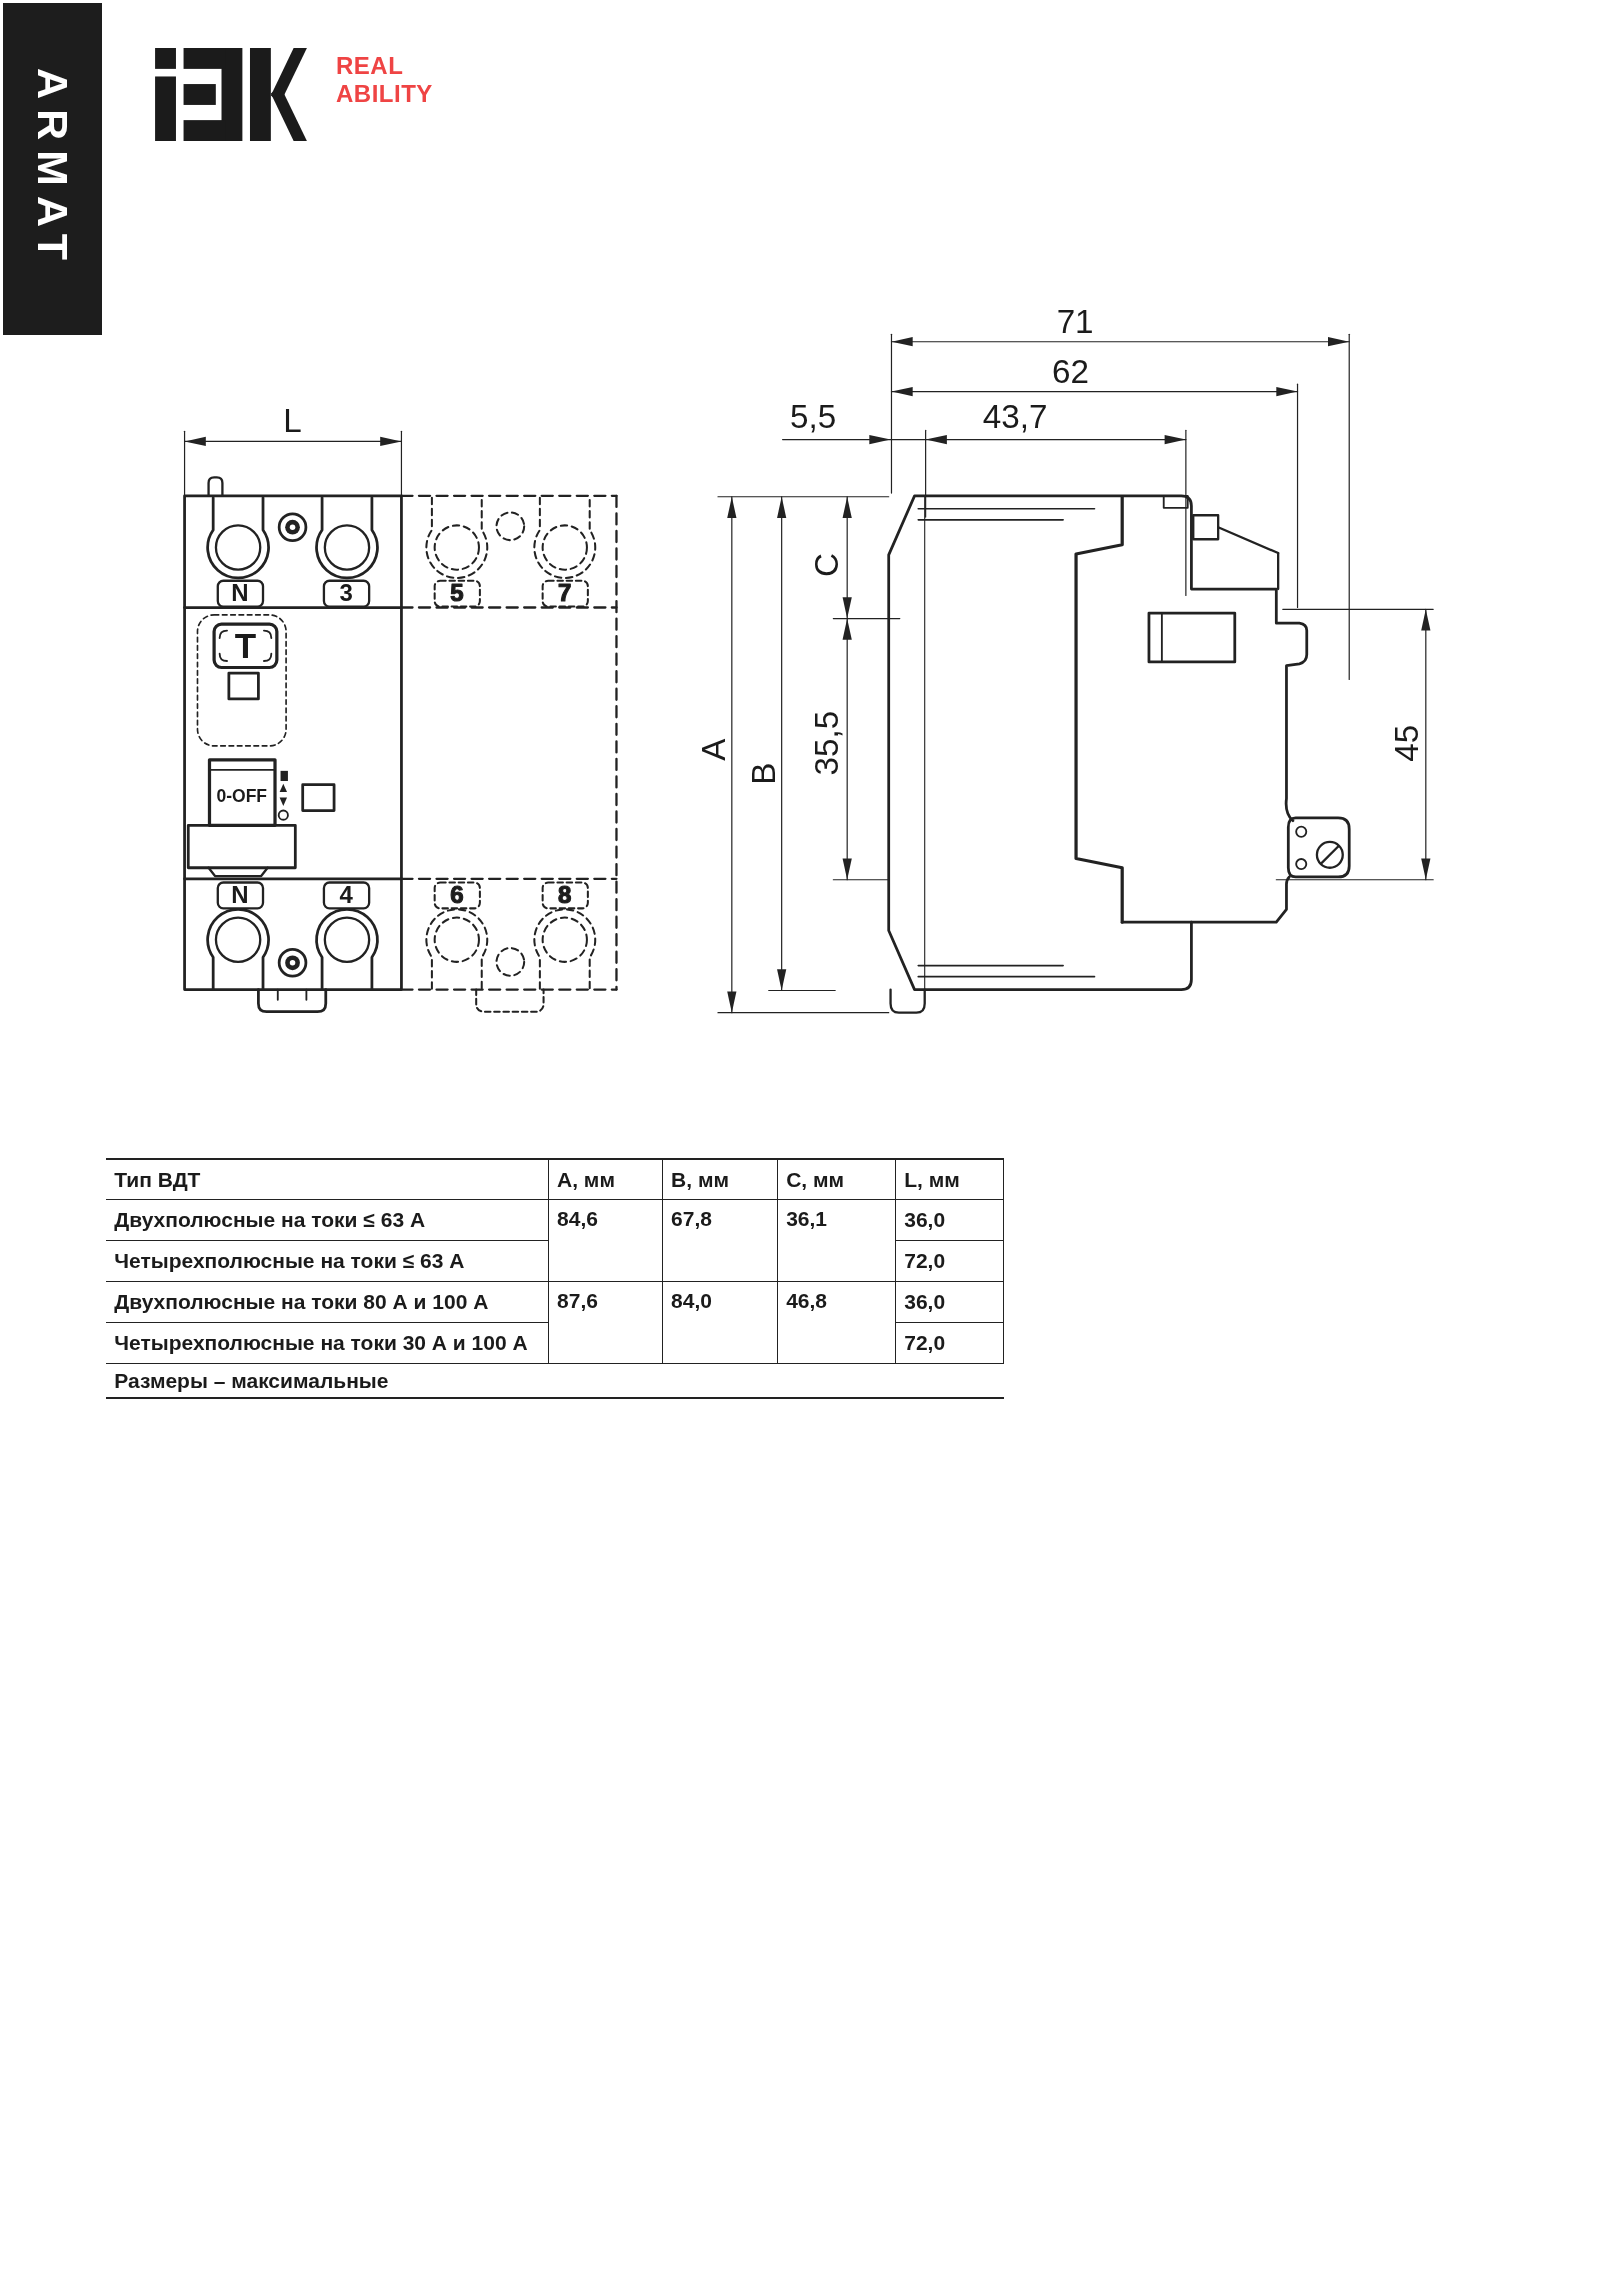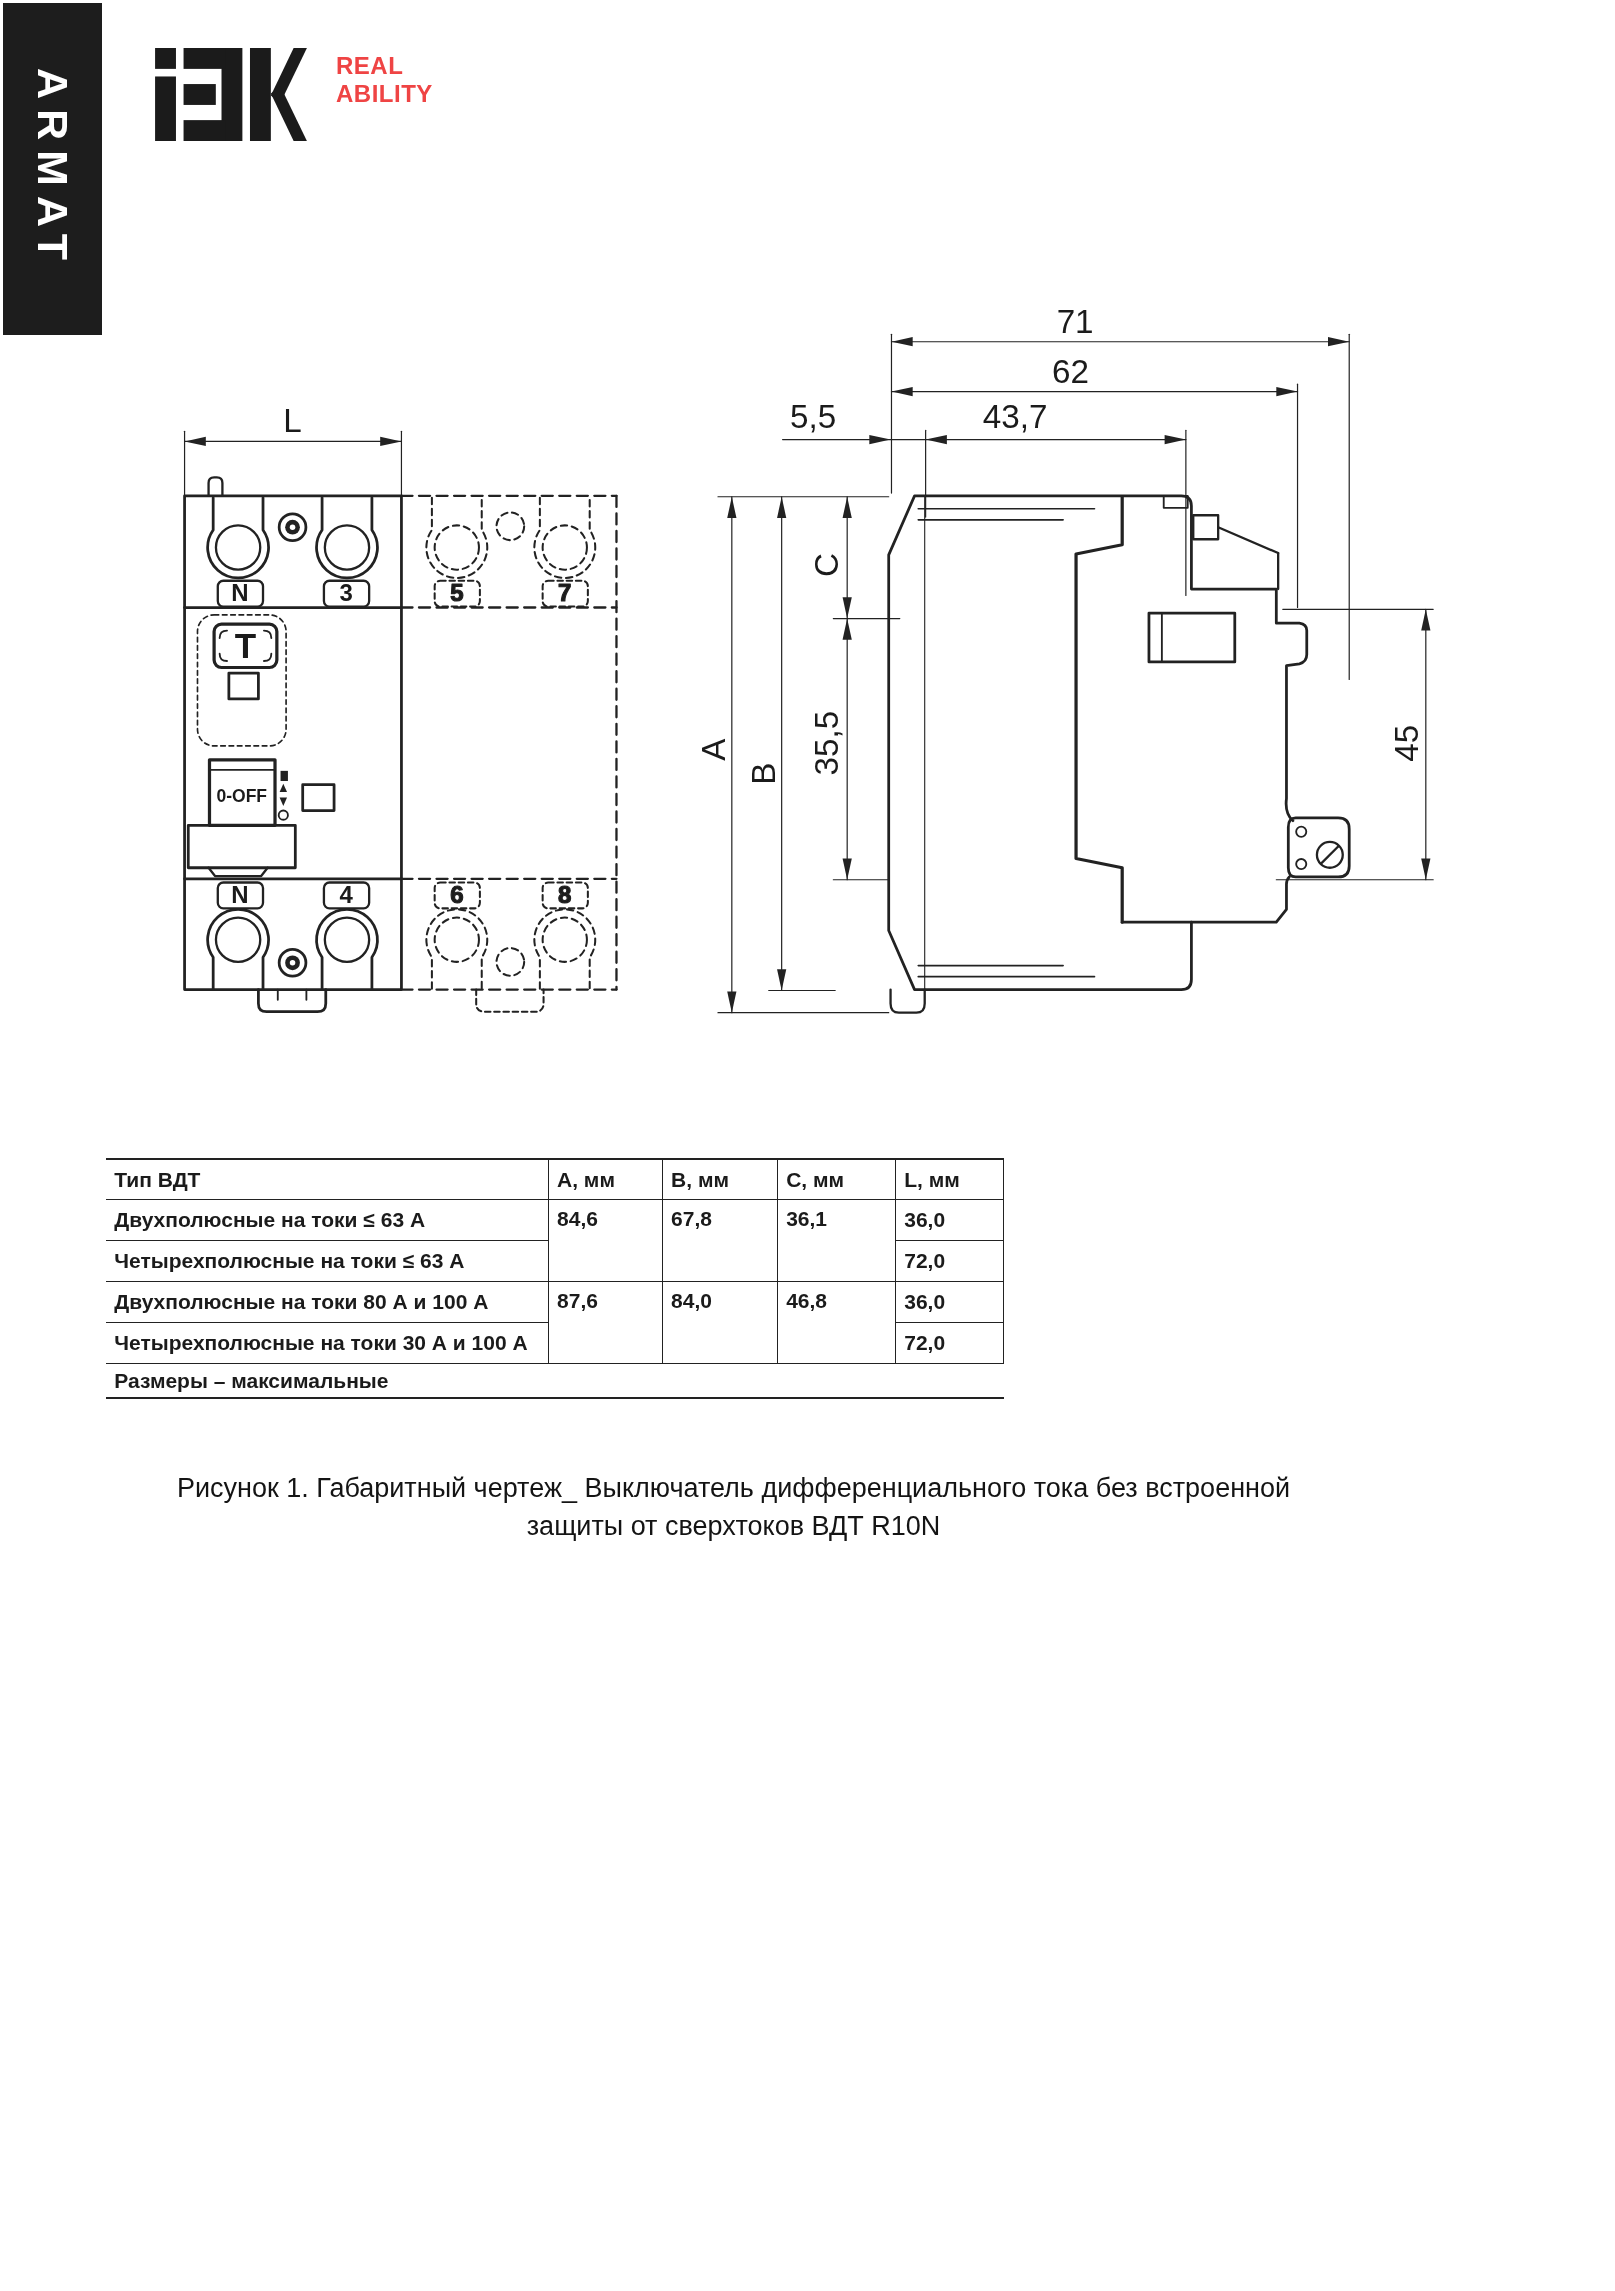--- a/index.html
+++ b/index.html
@@ -308,19 +308,15 @@
           <td class="grp">Четырехполюсные на токи 30 А и 100 А</td>
           <td class="vline rline grp">72,0</td>
         </tr>
         <tr class="foot">
           <td colspan="5">Размеры – максимальные</td>
         </tr>
       </tbody>
     </table>
   </div>
 
-  <div class="abs caption">
-    <div>Рисунок 1. Габаритный чертеж_ Выключатель дифференциального тока без встроенной</div>
-    <div>защиты от сверхтоков ВДТ R10N</div>
-  </div>
 
 </div>
 
 
 </body></html>

